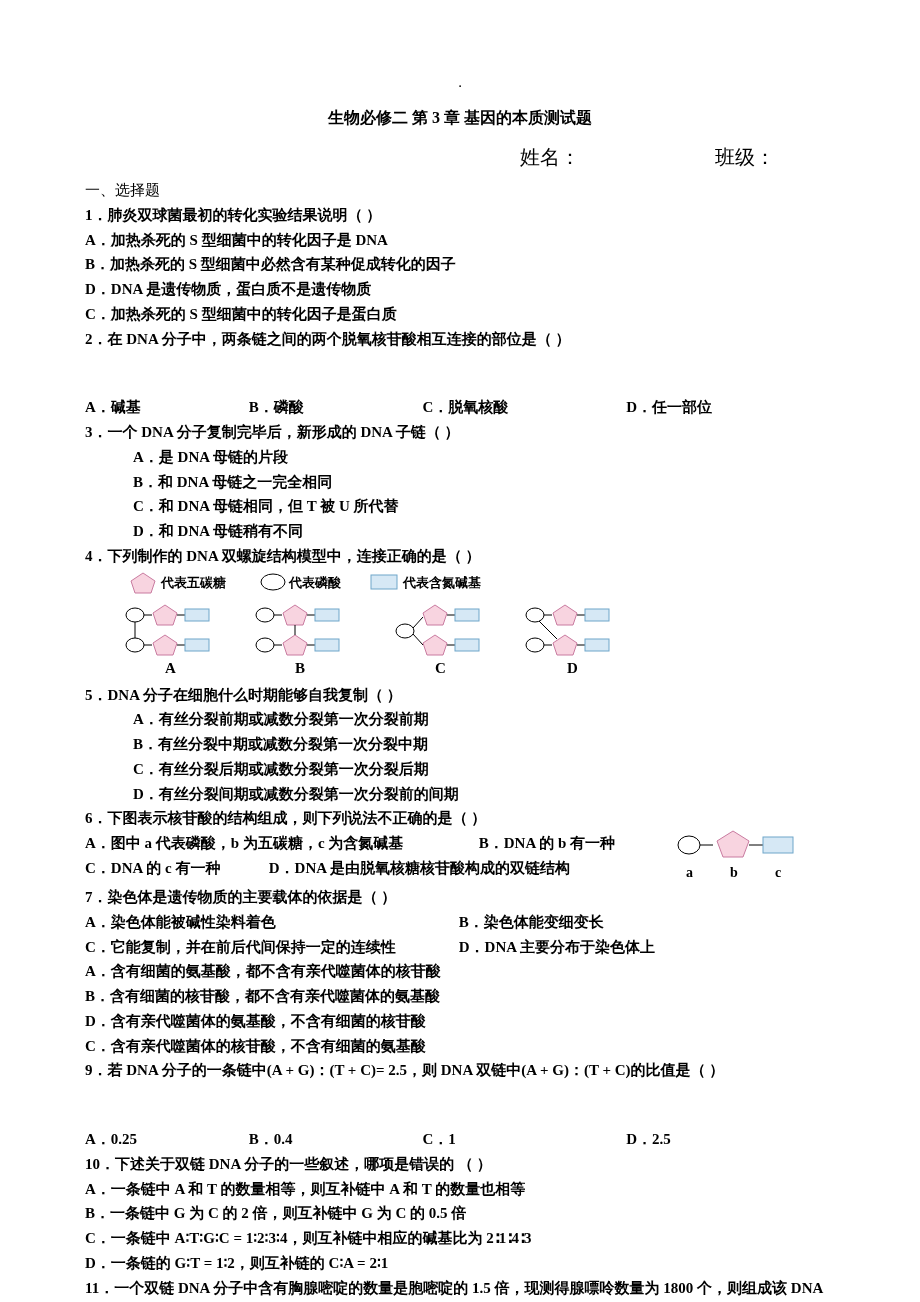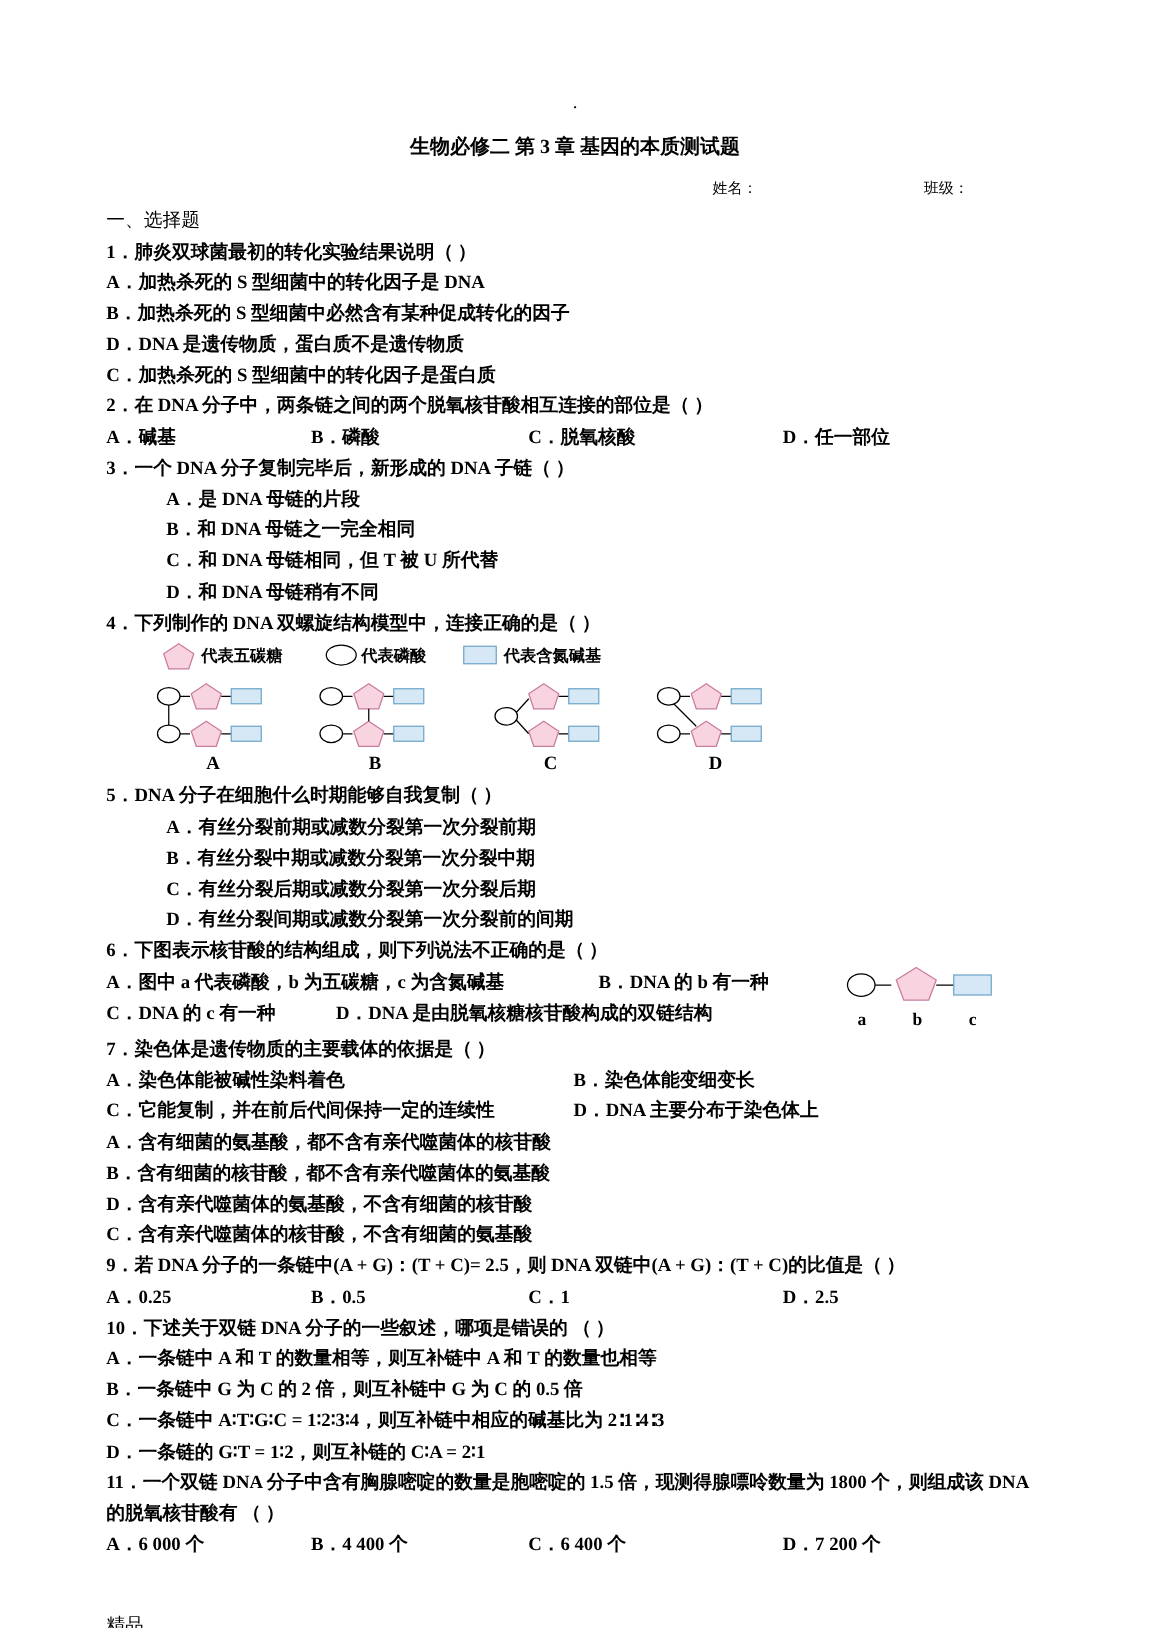--- a/index.html
+++ b/index.html
@@ -18,34 +18,34 @@
     font-size: 15px;
     margin-bottom: 10px;
   }
   h1 {
     text-align: center;
     font-size: 16px;
     font-weight: bold;
     margin: 0 0 10px 0;
   }
   .name-line {
-    font-size: 12px;
+    font-size: 20px;
     text-align: right;
     padding-right: 60px;
     margin-bottom: 4px;
   }
   .name-line span.gap { display:inline-block; width:130px; }
   .section-head {
     margin-top: 2px;
   }
   .q { margin: 0; font-weight: bold; }
   .opts-inline span { display:inline-block; }
   .opts-inline .oA { width: 160px; }
   .opts-inline .oB { width: 170px; }
-  .opts-inline .oC { width: 200px; }
+  .opts-inline .oC { width: 200px; margin-top: 44px; }
   .opts-two span { display:inline-block; width: 340px; margin-left: 48px; }
   .footer {
     text-align: left;
     margin-top: 40px;
     font-size: 15px;
   }
   
   svg { display:block; }
   .q4-diagram { margin: 2px 0 2px 40px; }
   .q6-diagram { float:right; margin: -2px 20px 0 10px; }
@@ -226,21 +226,21 @@
   <div>A．含有细菌的氨基酸，都不含有亲代噬菌体的核苷酸</div>
   <div>B．含有细菌的核苷酸，都不含有亲代噬菌体的氨基酸</div>
   <div>D．含有亲代噬菌体的氨基酸，不含有细菌的核苷酸</div>
   <div>C．含有亲代噬菌体的核苷酸，不含有细菌的氨基酸</div>
 </div>
 
 <div class="q">
   <div>9．若 DNA 分子的一条链中(A + G)：(T + C)= 2.5，则 DNA 双链中(A + G)：(T + C)的比值是（        ）</div>
   <div class="opts-inline">
     <span class="oA">A．0.25</span>
-    <span class="oB">B．0.5</span>
+    <span class="oB">B．0.4</span>
     <span class="oC">C．1</span>
     <span>D．2.5</span>
   </div>
 </div>
 
 <div class="q">
   <div>10．下述关于双链 DNA 分子的一些叙述，哪项是错误的  （        ）</div>
   <div>A．一条链中 A 和 T 的数量相等，则互补链中 A 和 T 的数量也相等</div>
   <div>B．一条链中 G 为 C 的 2 倍，则互补链中 G 为 C 的 0.5 倍</div>
   <div>C．一条链中 A∶T∶G∶C = 1∶2∶3∶4，则互补链中相应的碱基比为 2∶1∶4∶3</div>

